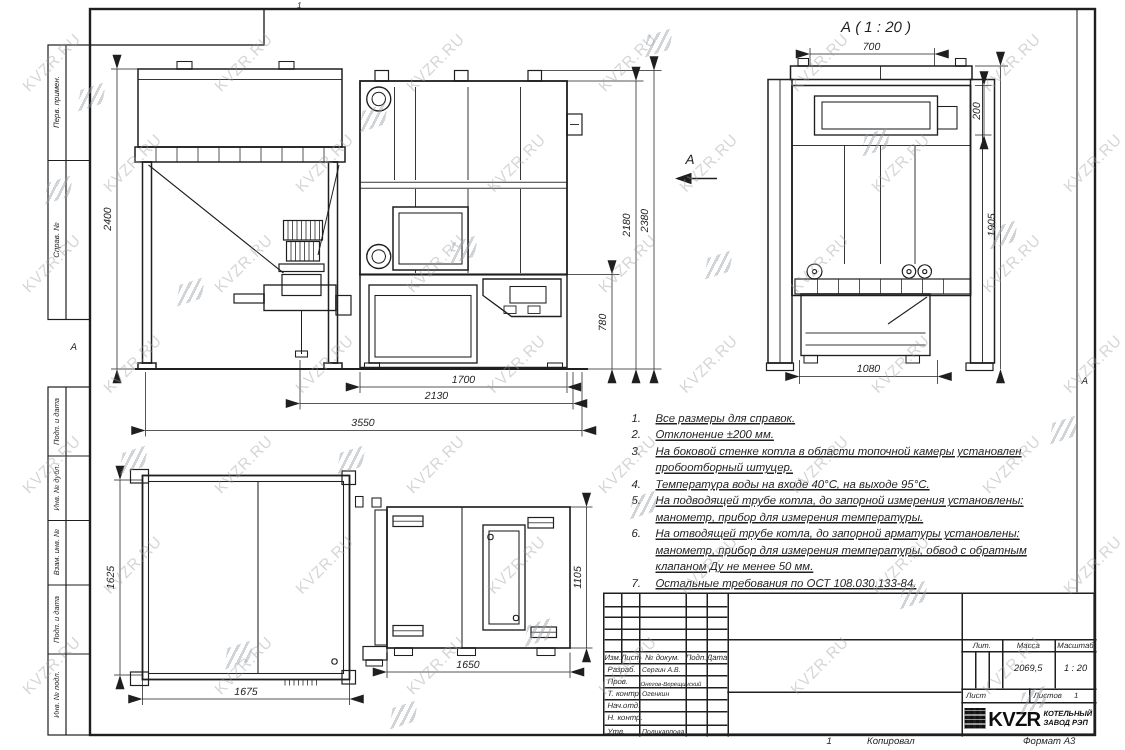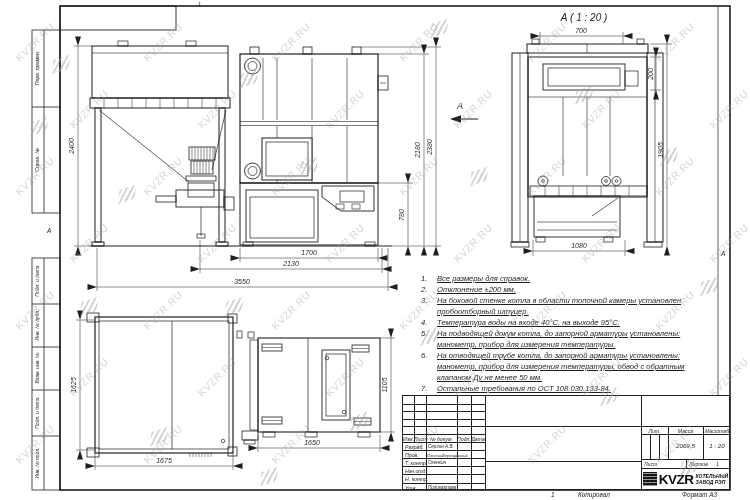--- a/index.html
+++ b/index.html
@@ -345,21 +345,21 @@
     <div class="note">
           <span class="nn">3.</span>
           <span class="nt">На боковой стенке котла в области топочной камеры установлен пробоотборный штуцер.</span>
         </div>
     <div class="note">
           <span class="nn">4.</span>
           <span class="nt">Температура воды на входе 40°С, на выходе 95°С.</span>
         </div>
     <div class="note">
           <span class="nn">5.</span>
-          <span class="nt">На подводящей докум котла, до запорной арматуры установлены: манометр, прибор для измерения температуры.</span>
+          <span class="nt">На подводящей трубе котла, до запорной измерения установлены: манометр, прибор для измерения температуры.</span>
         </div>
     <div class="note">
           <span class="nn">6.</span>
           <span class="nt">На отводящей трубе котла, до запорной арматуры установлены: манометр, прибор для измерения температуры, обвод с обратным клапаном Ду не менее 50 мм.</span>
         </div>
     <div class="note">
           <span class="nn">7.</span>
           <span class="nt">Остальные требования по ОСТ 108.030.133-84.</span>
         </div>
   </div>

